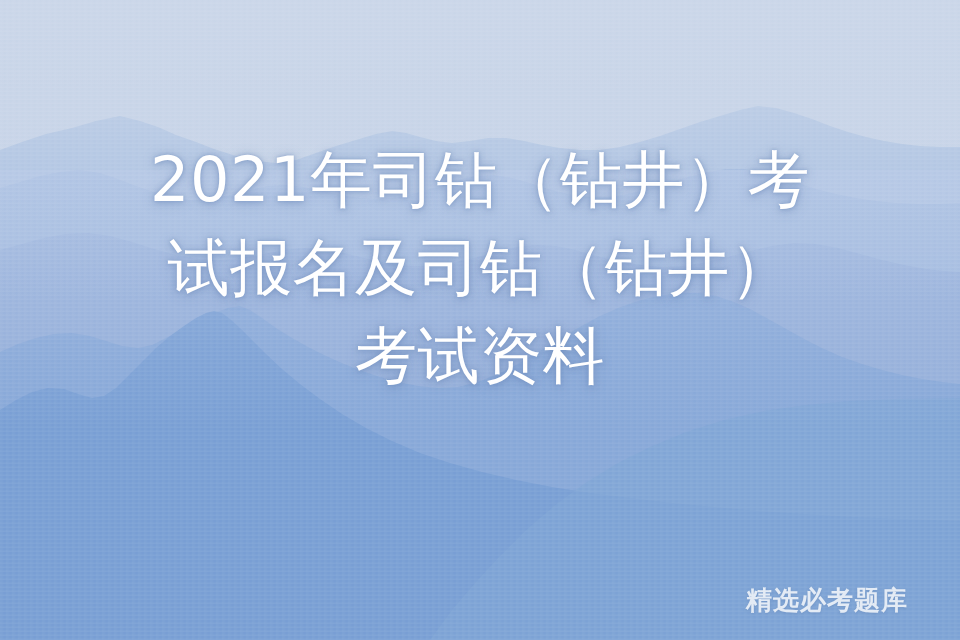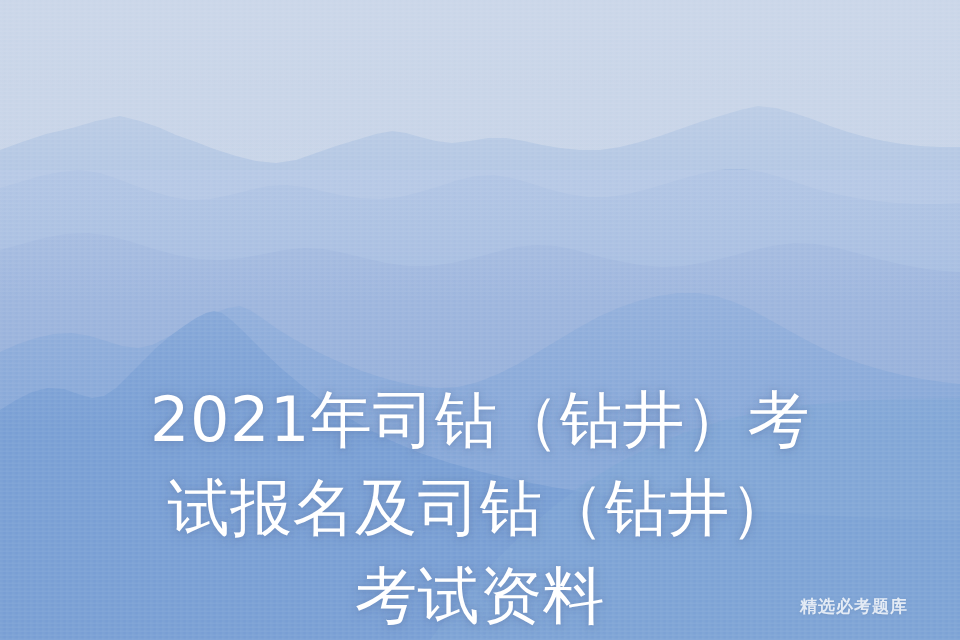--- a/index.html
+++ b/index.html
@@ -69,21 +69,21 @@
   }
 
   
   .title-wrap {
     position: absolute;
     left: 0;
     top: 0;
     width: 960px;
     height: 640px;
     display: flex;
-    align-items: flex-end;
+    align-items: flex-start;
     justify-content: center;
     pointer-events: none;
   }
   .title {
     margin-top: 136px;
     width: 660px;
     text-align: center;
     color: #ffffff;
     font-size: 62px;
     line-height: 1.42;
@@ -96,21 +96,21 @@
       0 2px 14px rgba(95,125,175,.30);
     font-family: "DejaVu Sans", "Liberation Sans", sans-serif;
   }
 
   
   .watermark {
     position: absolute;
     right: 52px;
     bottom: 22px;
     color: rgba(255,255,255,0.80);
-    font-size: 17px;
+    font-size: 26px;
     font-weight: 700;
     letter-spacing: 1px;
     font-family: "DejaVu Sans", "Liberation Sans", sans-serif;
     text-shadow: 0 1px 3px rgba(90,120,170,.35);
     white-space: nowrap;
     margin-top: 48px;
   }
 </style>
 </head>
 <body>

